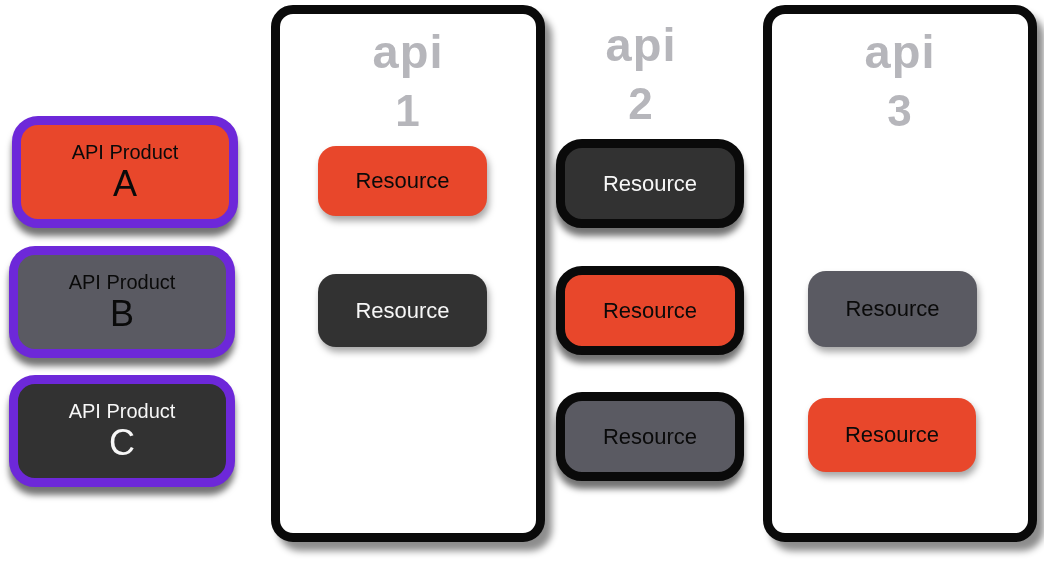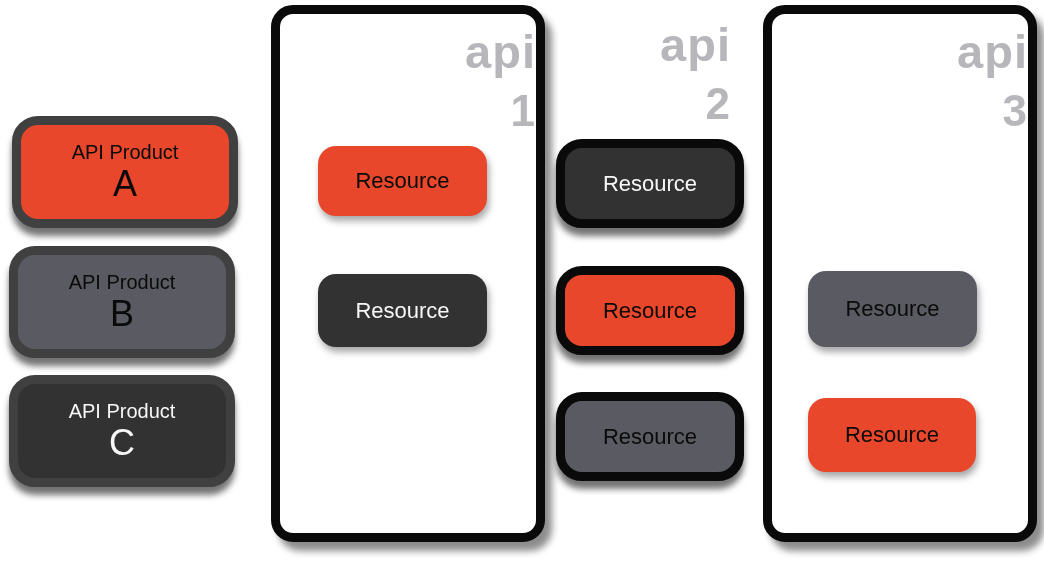--- a/index.html
+++ b/index.html
@@ -16,21 +16,21 @@
 
   
   .v-orange   { background: #e8472b; color: #0a0a0a; }
   .v-gray     { background: #5a5a62; color: #0a0a0a; }
   .v-charcoal { background: #323232; color: #f7f7f7; }
 
   
   .product {
     position: absolute;
     width: 208px; height: 94px;
-    border: 9px solid #404040;
+    border: 9px solid #6d28d9;
     border-radius: 26px;
     box-shadow: 0 8px 6px rgba(0,0,0,0.55);
     display: flex; flex-direction: column;
     align-items: center; justify-content: center;
     text-align: center;
   }
   .product .line1 { font-size: 20px; line-height: 1.1; }
   .product .line2 { font-size: 36px; line-height: 1.1; margin-top: 1px; }
   #product-a { left: 12px;  top: 116px; }
   #product-b { left: 9px;   top: 246px; }
@@ -44,21 +44,21 @@
     background: #ffffff;
     border: 9px solid #0a0a0a;
     border-radius: 22px;
     box-shadow: 7px 9px 7px rgba(0,0,0,0.45);
   }
   #api1-box { left: 271px; }
   #api3-box { left: 763px; }
 
   
   .api-title-block {
-    text-align: right;
+    text-align: center;
     color: #b6b6bb;
     font-weight: bold;
     letter-spacing: 1px;
   }
   .api-box .api-title-block { padding-top: 14px; }
   .api-title-word   { font-size: 47px; line-height: 1.0; }
   .api-title-number { font-size: 44px; line-height: 1.0; margin-top: 14px; }
   #api2-title {
     position: absolute;
     left: 551px; top: 21px; width: 180px;

